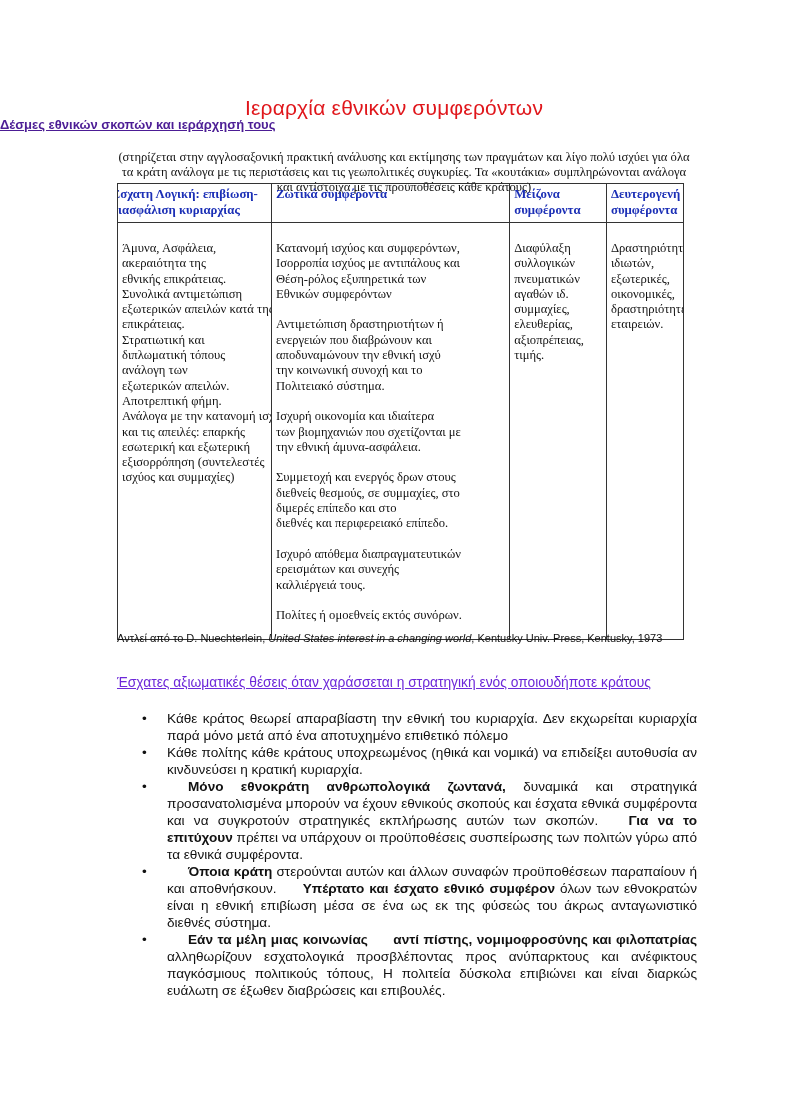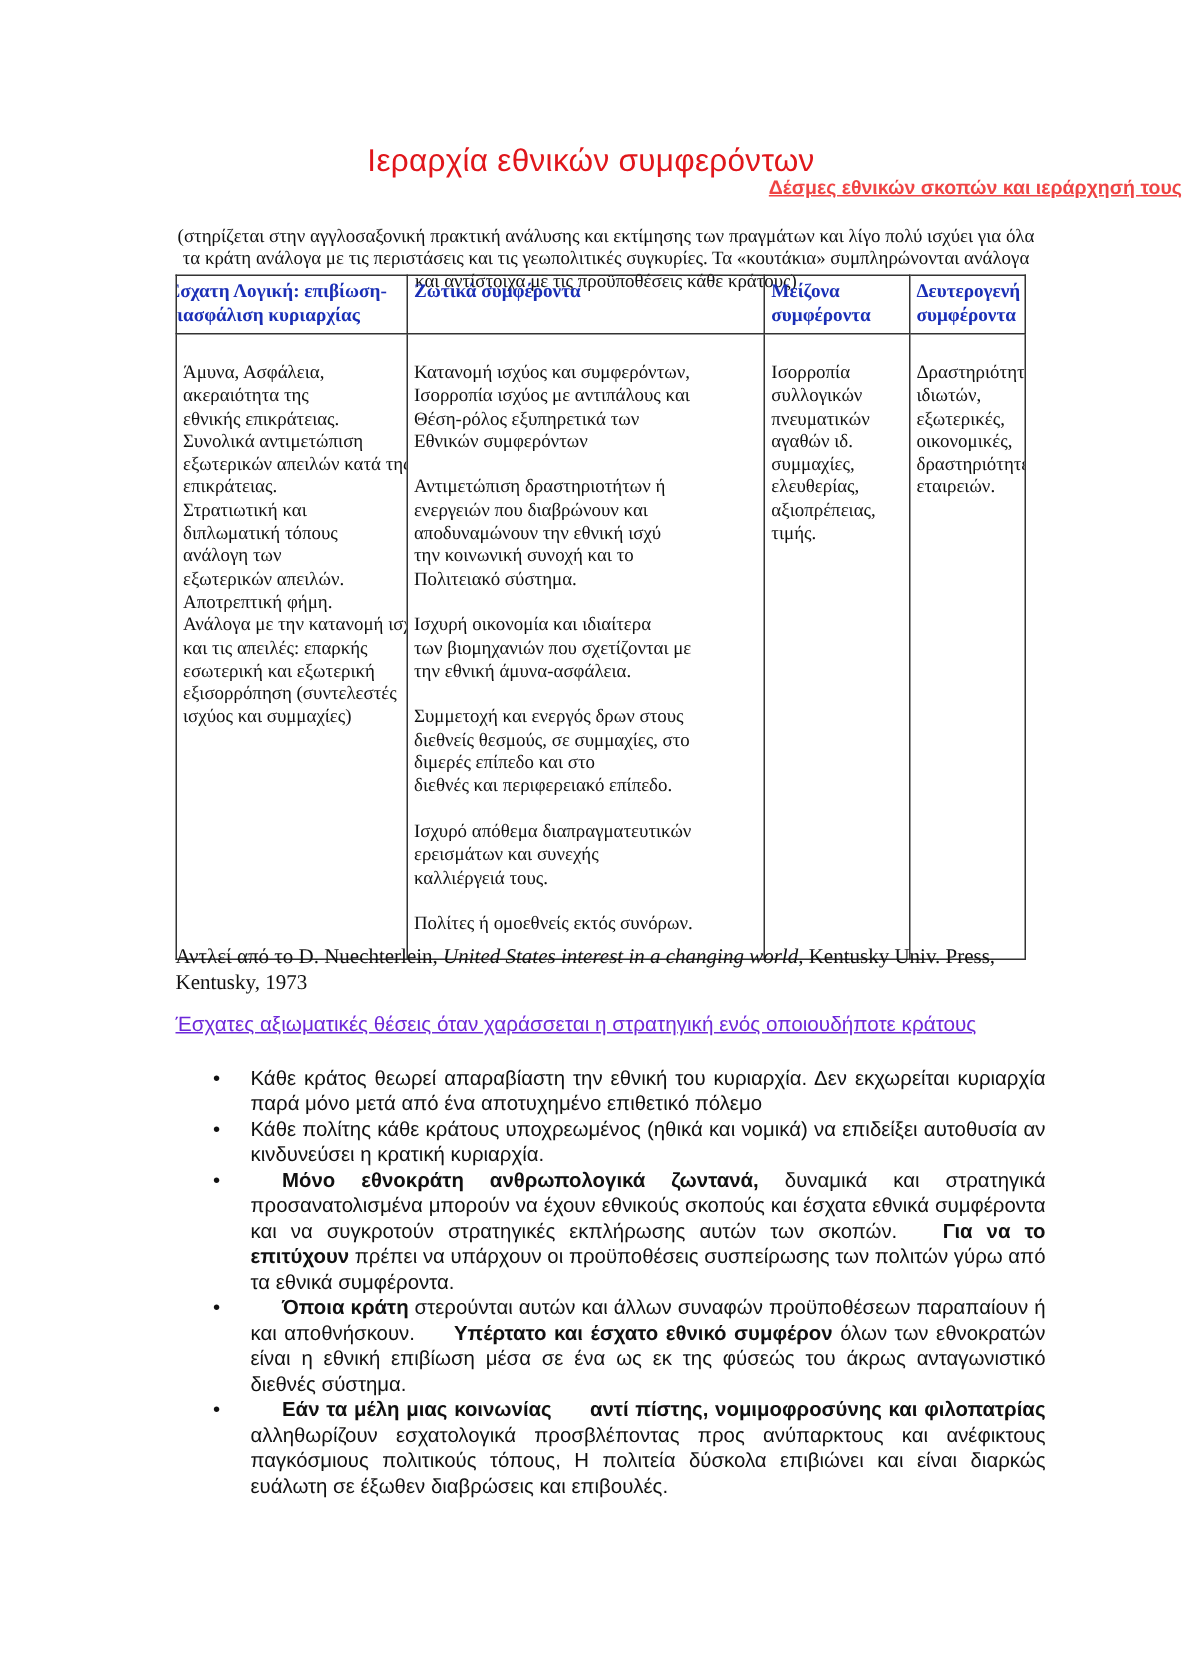--- a/index.html
+++ b/index.html
@@ -1,29 +1,29 @@
 <!DOCTYPE html>
 <html><head>
 <meta charset="utf-8">
 <style>
   html, body { margin:0; padding:0; background:#ffffff; }
   body { width:788px; height:1114px; position:relative; overflow:hidden; font-family:"Liberation Serif", serif; color:#111; }
   .page { position:absolute; left:0; top:0; width:788px; height:1114px; }
   .title { position:absolute; top:96px; left:0; width:788px; text-align:center; color:#e0161b; font-family:"Liberation Sans", sans-serif; font-size:21px; letter-spacing:0.2px; }
-  .subtitle { position:absolute; top:117px; left:0; width:788px; text-align:right; color:#ef4444; font-family:"Liberation Sans", sans-serif; font-weight:bold; font-size:13px; text-decoration:underline; }
+  .subtitle { position:absolute; top:117px; left:0; width:788px; text-align:left; color:#4c1d95; font-family:"Liberation Sans", sans-serif; font-weight:bold; font-size:13px; text-decoration:underline; }
   .intro { position:absolute; top:134px; left:113px; width:582px; text-align:center; font-size:12.6px; line-height:15px;margin-top:16px; }
   table.matrix { position:absolute; top:183px; left:117px; border-collapse:collapse; table-layout:fixed; width:567px; }
   table.matrix td { border:1px solid #333; vertical-align:top; font-size:12.6px; line-height:15.3px; padding:0 0 0 4px; overflow:hidden; white-space:nowrap; }
   table.matrix tr.head td { color:#1b2fb6; font-weight:bold; height:36px; padding-top:2px; font-size:12.8px; line-height:16px; }
   table.matrix tr.body td { height:398px; padding-top:18px;margin-top:22px; }
   .c1 { width:148px; } .c2 { width:229px; } .c3 { width:93px; } .c4 { width:74px; }
   .h1 { margin-left:-12px; }
   .cell-line { display:block; }
   .gap { display:block; height:15.3px; }
-  .source { position:absolute; top:630px; left:117px; width:580px; font-family:Liberation Serif, serif; font-size:14px; line-height:17px; }
+  .source { position:absolute; top:630px; left:117px; width:580px; font-family:Liberation Sans, sans-serif; font-size:11px; line-height:17px; }
   .source i { font-style:italic; }
   .heading2 { position:absolute; top:674px; left:117px; width:580px; color:#6d28d9; font-family:"Liberation Sans", sans-serif; font-size:13.8px; line-height:17px; text-decoration:underline; text-align:justify; text-align-last:left; }
   ul.points { position:absolute; top:710px; left:117px; width:580px; margin:0; padding:0; list-style:none; font-family:"Liberation Sans", sans-serif; font-size:13.6px; line-height:17px; }
   ul.points li { position:relative; padding-left:50px; margin:0; text-align:justify; }
   ul.points li .bullet { position:absolute; left:25px; top:0; }
   .u { }
   .b { font-weight:bold;margin-left:21px; }
 </style>
 </head>
 <body>
@@ -100,21 +100,21 @@
             <span class="cell-line">διμερές επίπεδο και στο</span>
             <span class="cell-line">διεθνές και περιφερειακό επίπεδο.</span>
             <span class="gap"></span>
             <span class="cell-line">Ισχυρό απόθεμα διαπραγματευτικών</span>
             <span class="cell-line">ερεισμάτων και συνεχής</span>
             <span class="cell-line">καλλιέργειά τους.</span>
             <span class="gap"></span>
             <span class="cell-line">Πολίτες ή ομοεθνείς εκτός συνόρων.</span>
           </td>
       <td>
-            <span class="cell-line">Ισορροπία</span>
+            <span class="cell-line">Διαφύλαξη</span>
             <span class="cell-line">συλλογικών</span>
             <span class="cell-line">πνευματικών</span>
             <span class="cell-line">αγαθών ιδ.</span>
             <span class="cell-line">συμμαχίες,</span>
             <span class="cell-line">ελευθερίας,</span>
             <span class="cell-line">αξιοπρέπειας,</span>
             <span class="cell-line">τιμής.</span>
           </td>
       <td>
             <span class="cell-line">Δραστηριότητες</span>

